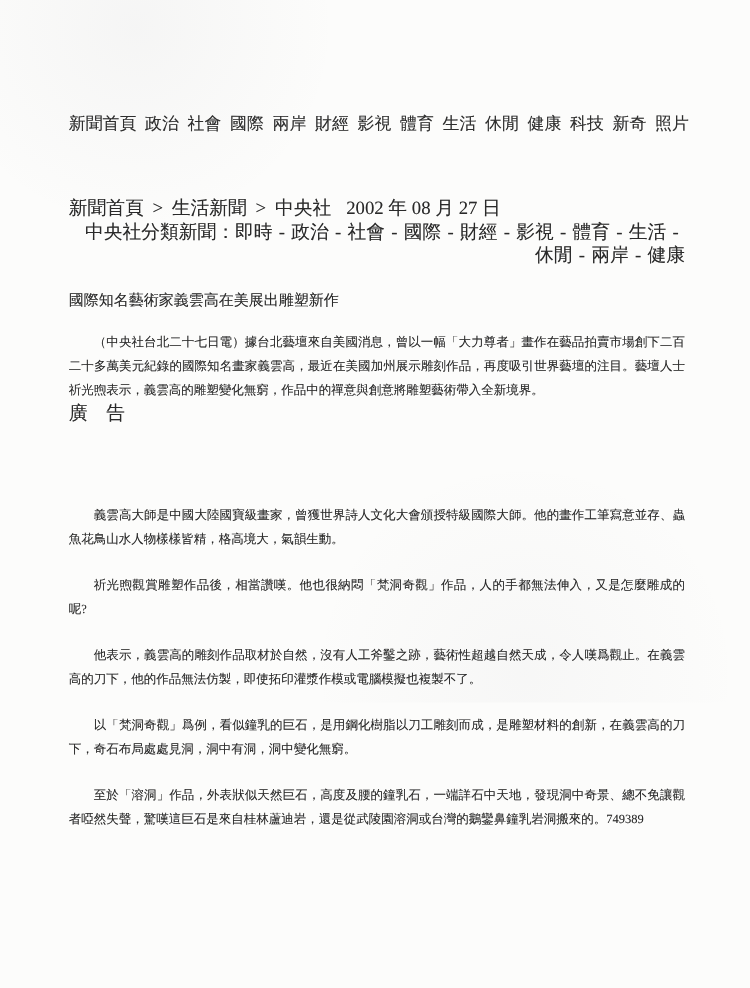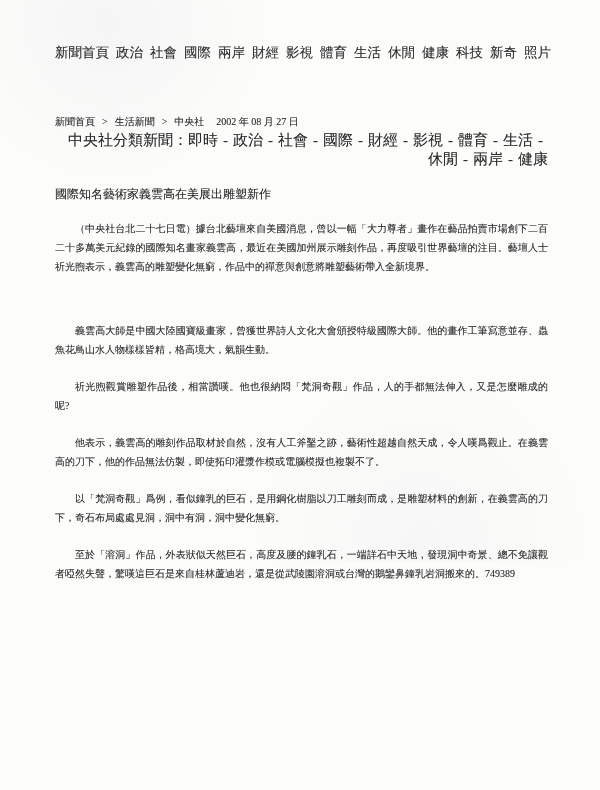--- a/index.html
+++ b/index.html
@@ -11,40 +11,40 @@
     height: 790px;
     background: #fcfcfb;
     color: #2a2a2a;
     font-family: "Liberation Serif", "DejaVu Serif", serif;
     overflow: hidden;
   }
   .page {
     box-sizing: border-box;
     width: 600px;
     height: 562px;
-    padding: 44px 52px 0 55px;
+    padding: 90px 52px 0 55px;
     background:
       radial-gradient(circle at 18% 4%, rgba(120,120,130,0.05), rgba(0,0,0,0) 22%),
       radial-gradient(circle at 70% 96%, rgba(120,120,130,0.04), rgba(0,0,0,0) 25%),
       #fcfcfb;
     text-shadow: 0 0 0.5px rgba(40,40,40,0.35);
   }
   .top-nav {
     font-size: 13.5px;
     line-height: 17px;
     margin-bottom: 51px;
     white-space: nowrap;
     color: #2e2e2e;
   }
   .top-nav .nav-item {
     margin-right: 7px;
     cursor: pointer;
   }
   .breadcrumb {
-    font-size: 10px;
+    font-size: 15px;
     line-height: 19px;
   }
   .breadcrumb .crumb {
     cursor: pointer;
   }
   .breadcrumb .sep {
     margin: 0 7px;
   }
   .breadcrumb .date {
     margin-left: 12px;
@@ -70,21 +70,21 @@
     margin: 18px 0 0 0;
     font-size: 10px;
     line-height: 19px;
     text-align: justify;
     text-indent: 2em;
   }
   .para.first {
     margin-top: 15px;
   }
   .para.after-ad {
-    margin-top: 0;
+    margin-top: 17px;
   }
   .ad-label {
     font-size: 15px;
     line-height: 19px;
     margin: 0;
   }
   .ad-space {
     height: 45px;
   }
 </style>
@@ -102,20 +102,21 @@
   </div>
 
   <div class="category">
     <span>中央社分類新聞：</span><span class="cat-item">即時</span><span class="dash">-</span><span class="cat-item">政治</span><span class="dash">-</span><span class="cat-item">社會</span><span class="dash">-</span><span class="cat-item">國際</span><span class="dash">-</span><span class="cat-item">財經</span><span class="dash">-</span><span class="cat-item">影視</span><span class="dash">-</span><span class="cat-item">體育</span><span class="dash">-</span><span class="cat-item">生活</span><span class="dash">-</span><span class="cat-item">休閒</span><span class="dash">-</span><span class="cat-item">兩岸</span><span class="dash">-</span><span class="cat-item">健康</span>
   </div>
 
   <h1 class="title">國際知名藝術家義雲高在美展出雕塑新作</h1>
 
   <p class="para first">（中央社台北二十七日電）據台北藝壇來自美國消息，曾以一幅「大力尊者」畫作在藝品拍賣市場創下二百二十多萬美元紀錄的國際知名畫家義雲高，最近在美國加州展示雕刻作品，再度吸引世界藝壇的注目。藝壇人士祈光煦表示，義雲高的雕塑變化無窮，作品中的禪意與創意將雕塑藝術帶入全新境界。</p>
 
+  <div class="ad-label">廣　告</div>
   <div class="ad-space"></div>
 
   <p class="para after-ad">義雲高大師是中國大陸國寶級畫家，曾獲世界詩人文化大會頒授特級國際大師。他的畫作工筆寫意並存、蟲魚花鳥山水人物樣樣皆精，格高境大，氣韻生動。</p>
   <p class="para">祈光煦觀賞雕塑作品後，相當讚嘆。他也很納悶「梵洞奇觀」作品，人的手都無法伸入，又是怎麼雕成的呢?</p>
   <p class="para">他表示，義雲高的雕刻作品取材於自然，沒有人工斧鑿之跡，藝術性超越自然天成，令人嘆爲觀止。在義雲高的刀下，他的作品無法仿製，即使拓印灌漿作模或電腦模擬也複製不了。</p>
   <p class="para">以「梵洞奇觀」爲例，看似鐘乳的巨石，是用鋼化樹脂以刀工雕刻而成，是雕塑材料的創新，在義雲高的刀下，奇石布局處處見洞，洞中有洞，洞中變化無窮。</p>
   <p class="para">至於「溶洞」作品，外表狀似天然巨石，高度及腰的鐘乳石，一端詳石中天地，發現洞中奇景、總不免讓觀者啞然失聲，驚嘆這巨石是來自桂林蘆迪岩，還是從武陵園溶洞或台灣的鵝鑾鼻鐘乳岩洞搬來的。749389</p>
 
 </div>
 

